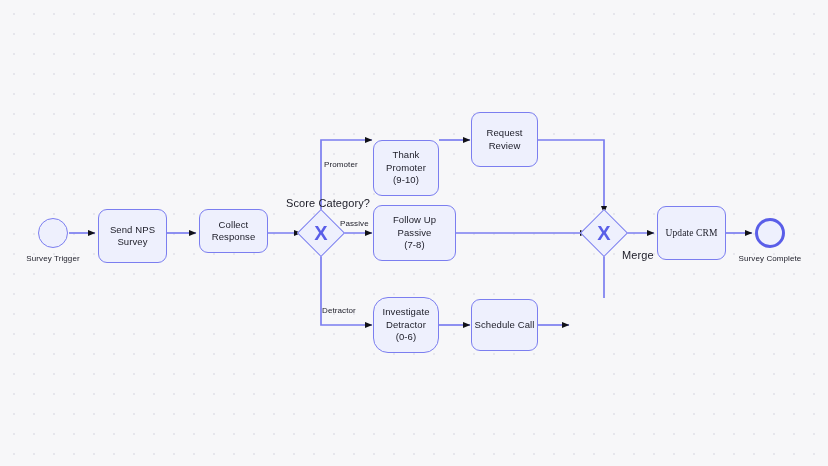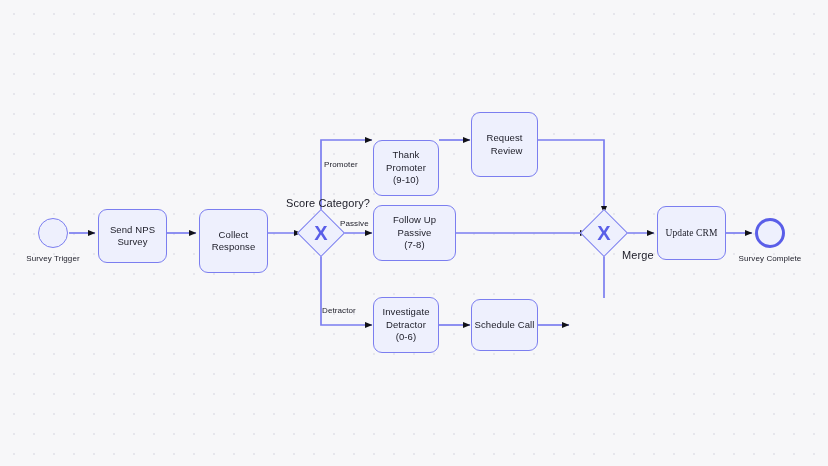--- a/index.html
+++ b/index.html
@@ -143,43 +143,43 @@
   </svg>
 
   <div class="node event start" style="left:38px; top:218px; width:30px; height:30px;"></div>
   <div class="event-label" style="left:-12px; top:254px; width:130px;">Survey Trigger</div>
 
   <div class="node task" style="left:98px; top:209px; width:69px; height:54px;text-align:center;">
     <span>Send NPS
 Survey</span>
   </div>
 
-  <div class="node task" style="left:199px; top:209px; width:69px; height:64px;">
+  <div class="node task" style="left:199px; top:209px; width:69px; height:44px;">
     <span>Collect
 Response</span>
   </div>
 
   <div class="node task" style="left:373px; top:112px; width:66px; height:56px;margin-top:28px;">
     <span>Thank
 Promoter
 (9-10)</span>
   </div>
 
-  <div class="node task" style="left:471px; top:112px; width:67px; height:65px;text-align:right;">
+  <div class="node task" style="left:471px; top:112px; width:67px; height:55px;">
     <span>Request
 Review</span>
   </div>
 
   <div class="node task" style="left:373px; top:205px; width:83px; height:56px;">
     <span>Follow Up
 Passive
 (7-8)</span>
   </div>
 
-  <div class="node task" style="left:373px; top:297px; width:66px; height:56px;">
+  <div class="node task" style="left:373px; top:297px; width:66px; height:56px;border-radius:15px;">
     <span>Investigate
 Detractor
 (0-6)</span>
   </div>
 
   <div class="node task" style="left:471px; top:299px; width:67px; height:52px;text-align:right;">
     <span>Schedule Call</span>
   </div>
 
 

